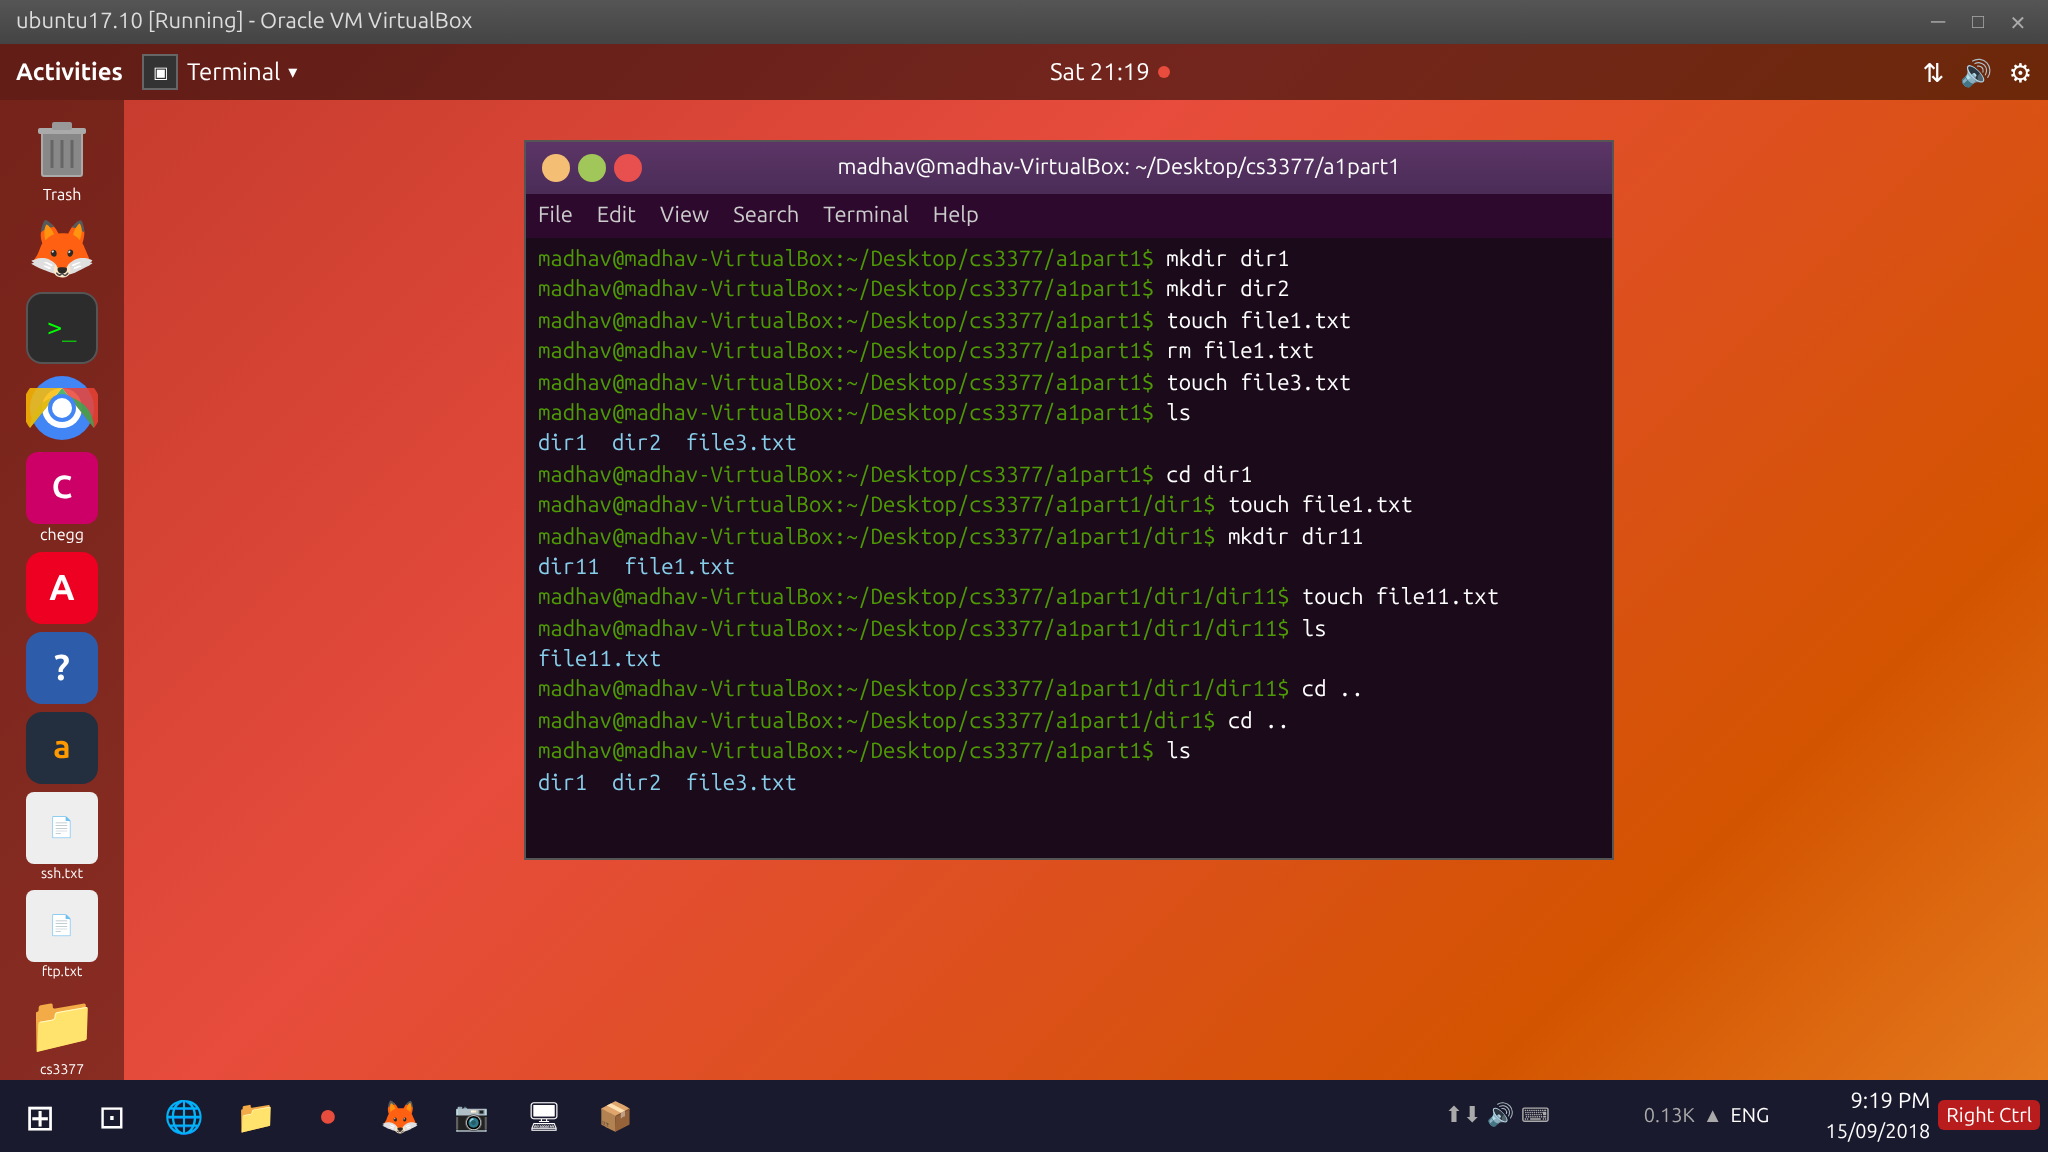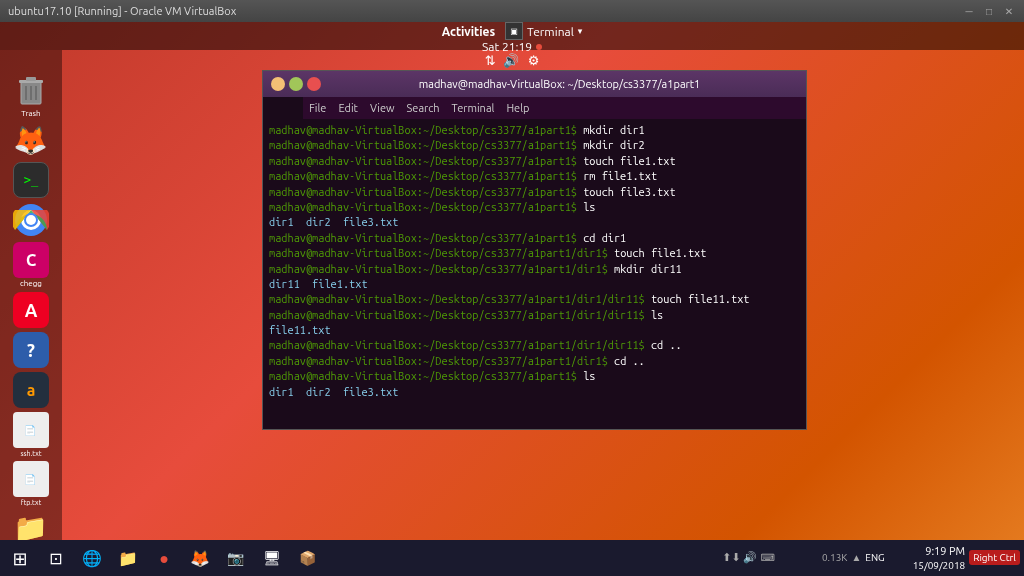--- a/index.html
+++ b/index.html
@@ -56,21 +56,20 @@
       top: 22px;
       left: 0;
       right: 0;
       height: 28px;
       background: rgba(0,0,0,0.5);
       display: flex;
       align-items: center;
       justify-content: space-between;
       padding: 0 8px;
       z-index: 10;
-      flex-direction: column;
     }
     .ubuntu-panel-left {
       display: flex;
       align-items: center;
       gap: 10px;
     }
     .activities-btn {
       color: white;
       font-size: 12px;
       font-weight: bold;
@@ -120,21 +119,21 @@
     .launcher {
       position: absolute;
       top: 50px;
       left: 0;
       width: 62px;
       height: 510px;
       background: rgba(0,0,0,0.4);
       display: flex;
       flex-direction: column;
       align-items: center;
-      padding-top: 22px;
+      padding-top: 6px;
       gap: 4px;
       z-index: 5;
     }
     .launcher-item {
       width: 52px;
       height: 52px;
       display: flex;
       flex-direction: column;
       align-items: center;
       justify-content: center;
@@ -264,21 +263,20 @@
     .wm-close { background: #e84f4f; }
 
     .terminal-menubar {
       height: 22px;
       background: #2d0a2d;
       display: flex;
       align-items: center;
       padding: 0 6px;
       gap: 12px;
       flex-shrink: 0;
-      margin-left: 40px;
     }
     .terminal-menubar span {
       color: #ccc;
       font-size: 11px;
       cursor: pointer;
     }
 
     .terminal-body {
       flex: 1;
       background: #1a0a1a;

